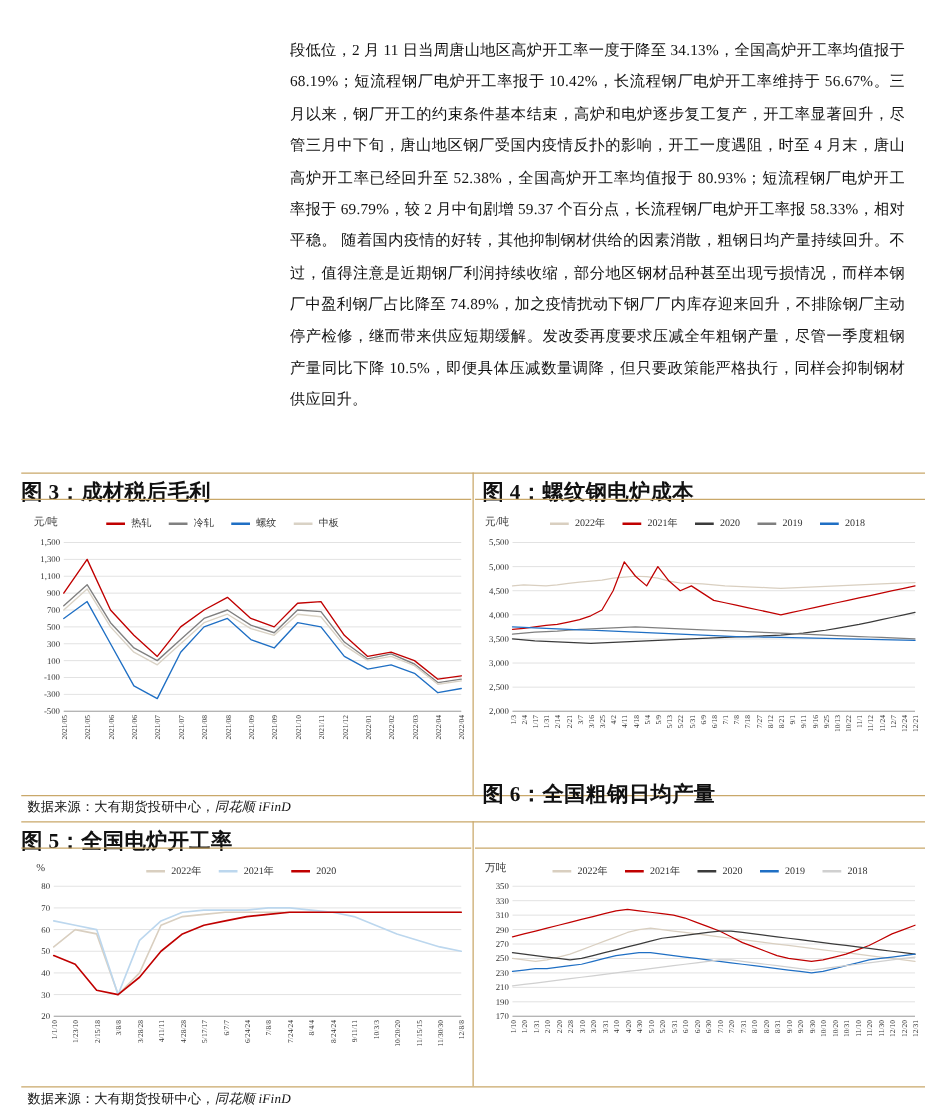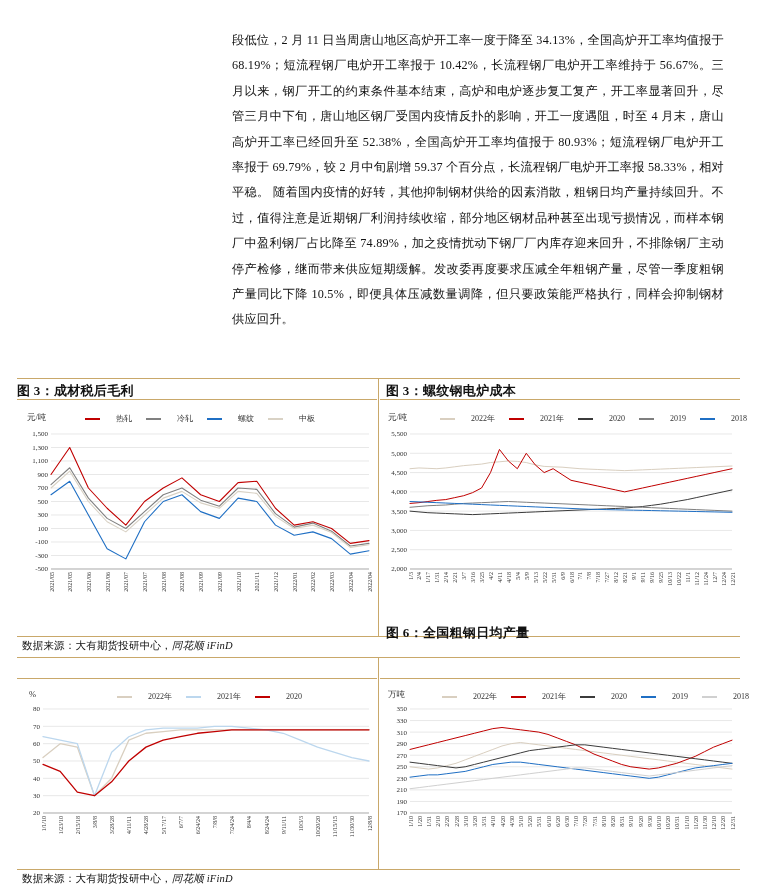--- a/index.html
+++ b/index.html
@@ -21,21 +21,21 @@
     line-height:25.4px;
     text-align:justify;
     text-justify:inter-ideograph;
     letter-spacing:0.2px;
     color:#111;
   }
 
   
   .figblock{position:absolute;}
   .figtitle{
-    font-size:13px;
+    font-size:17px;
     font-weight:bold;
     color:#111;
     margin:0 0 2px 0;
     letter-spacing:0.3px;
   }
   .rule{
     position:absolute;
     background:#c9a86a;
     height:1px;
   }
@@ -52,21 +52,21 @@
   }
 
   .legend{
     position:absolute;
     display:flex;
     gap:14px;
     align-items:center;
     font-size:8px;
     color:#333;
   }
-  .legend .li{display:flex;align-items:center;gap:16px;white-space:nowrap;}
+  .legend .li{display:flex;align-items:center;gap:5px;white-space:nowrap;}
   .legend .swatch{display:inline-block;width:15px;height:2px;}
 
   .source{
     position:absolute;
     font-size:10.5px;
     font-family:"Liberation Serif", serif;
     color:#111;
     letter-spacing:0.2px;
   }
   .source i{}
@@ -155,21 +155,21 @@
         <text x="0" y="0" class="xtick" text-anchor="end" transform="translate(298.4,170) rotate(-90)">2022/02</text>
         <text x="0" y="0" class="xtick" text-anchor="end" transform="translate(317.1,170) rotate(-90)">2022/03</text>
         <text x="0" y="0" class="xtick" text-anchor="end" transform="translate(335.8,170) rotate(-90)">2022/04</text>
         <text x="0" y="0" class="xtick" text-anchor="end" transform="translate(354.5,170) rotate(-90)">2022/04</text>
       </svg>
   </div>
 
   <div style="position:absolute;left:378px;top:378px;width:1px;height:258px;background:#c9a86a;"></div>
 
   <div class="figblock" style="left:386px;top:382px;width:354px;">
-    <div class="figtitle">图 3：螺纹钢电炉成本</div>
+    <div class="figtitle">图 4：螺纹钢电炉成本</div>
   </div>
   <div class="rule" style="left:380px;top:399px;width:360px;"></div>
 
   <div class="chartbox" style="position:absolute;left:380px;top:402px;width:360px;height:225px;">
     <div class="unit" style="left:8px;top:10px;">元/吨</div>
     <div class="legend" style="left:60px;top:11px;">
       <span class="li">
           <span class="swatch" style="background:#d9cfc0"></span>
           <span>2022年</span>
         </span>
@@ -252,20 +252,23 @@
         <text x="0" y="0" class="xtick" text-anchor="end" transform="translate(354.5,170) rotate(-90)">12/21</text>
       </svg>
   </div>
 
   <div class="rule" style="left:17px;top:636px;width:723px;"></div>
   <div class="source" style="left:22px;top:639px;">
     <span>数据来源：大有期货投研中心，</span><i>同花顺 iFinD</i>
   </div>
   <div class="rule thick" style="left:17px;top:657px;width:723px;"></div>
 
+  <div class="figblock" style="left:17px;top:661px;width:360px;">
+    <div class="figtitle">图 5：全国电炉开工率</div>
+  </div>
   <div class="rule" style="left:17px;top:678px;width:360px;"></div>
 
   <div class="chartbox" style="position:absolute;left:17px;top:681px;width:360px;height:182px;">
     <div class="unit" style="left:12px;top:8px;">%</div>
     <div class="legend" style="left:100px;top:10px;">
       <span class="li">
           <span class="swatch" style="background:#d9cfc0"></span>
           <span>2022年</span>
         </span>
       <span class="li">

